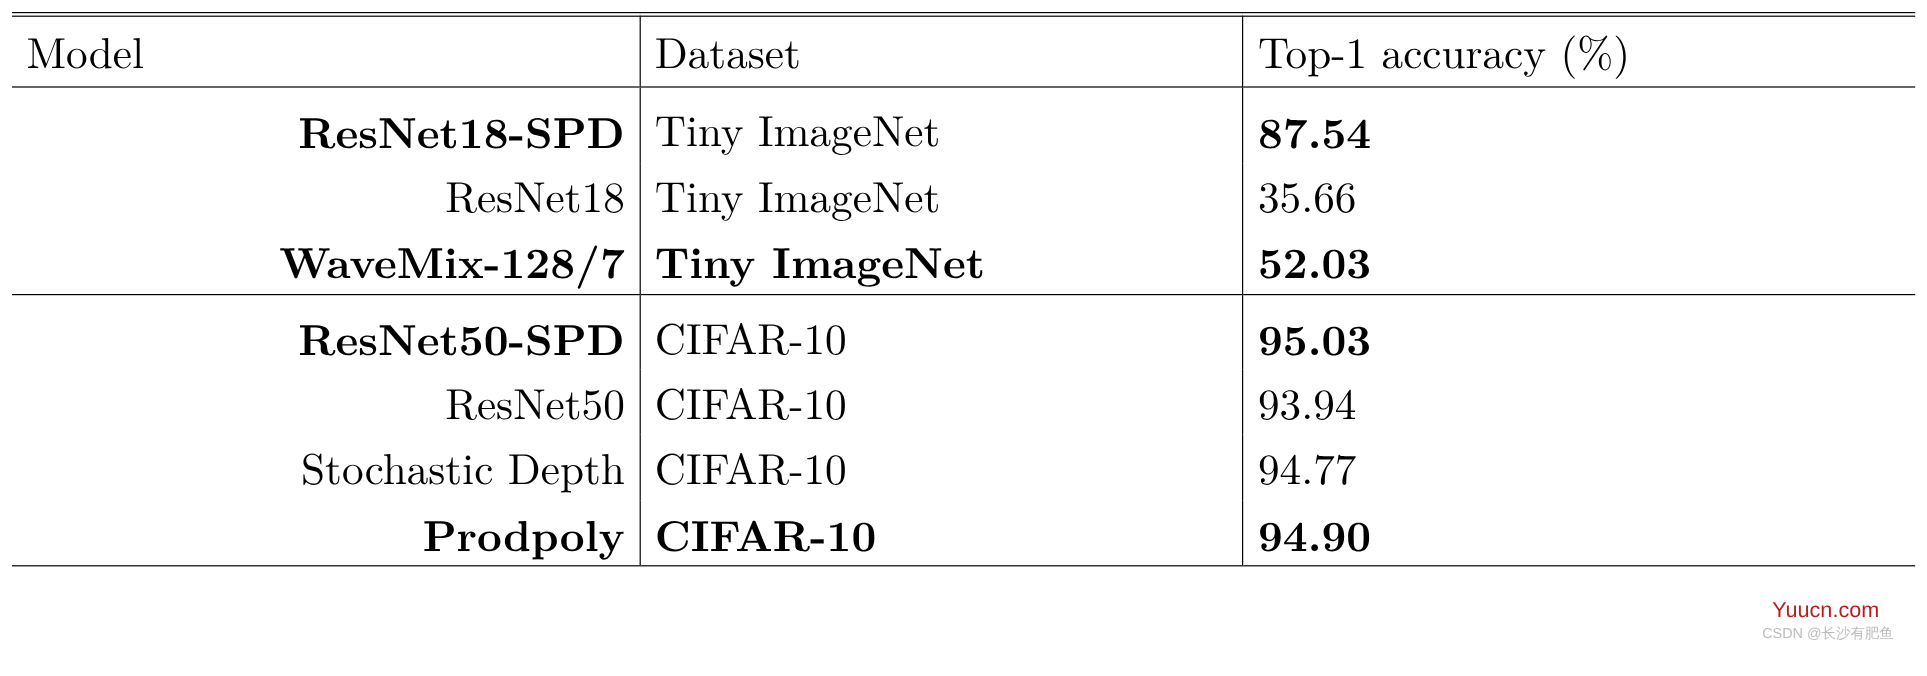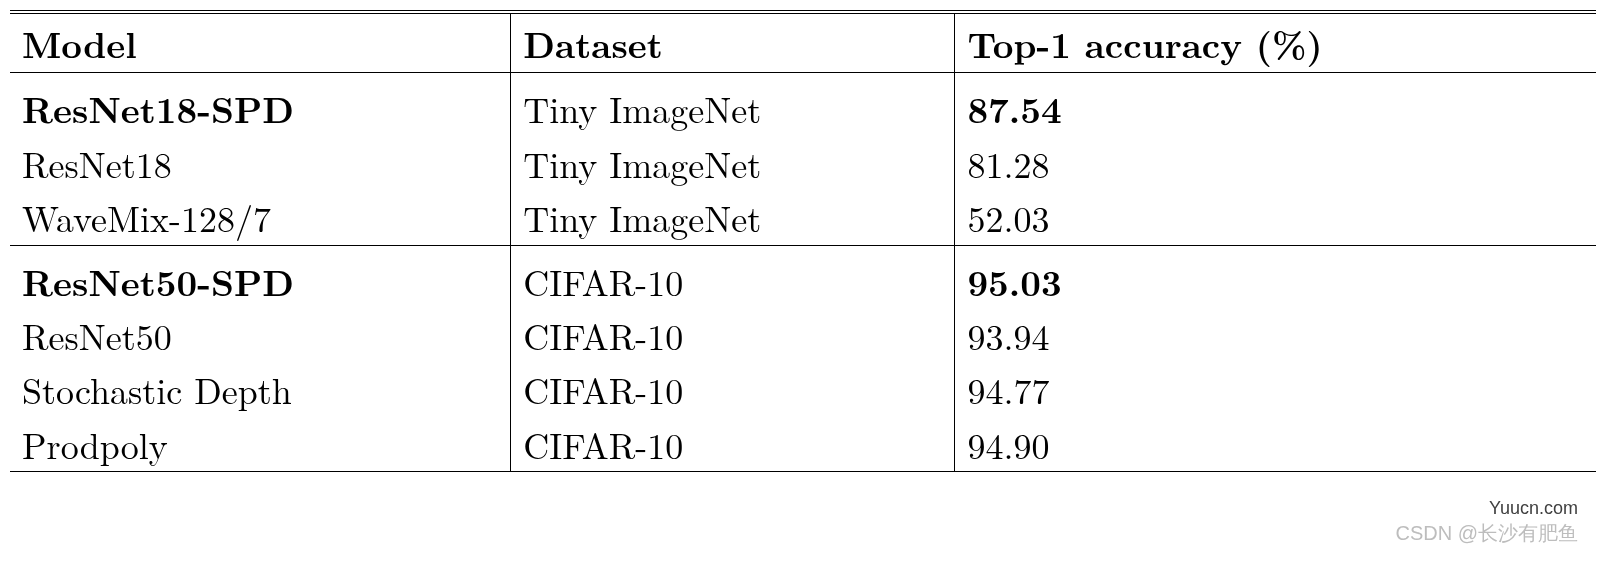--- a/index.html
+++ b/index.html
@@ -15,47 +15,48 @@
       border-collapse: collapse;
       width: 100%;
       font-size: 36px;
       line-height: 1.4;
     }
     thead tr {
       border-top: 4px double #000;
       border-bottom: 1.5px solid #000;
     }
     th {
-      font-weight: bold;
+      font-weight: normal;
       padding: 4px 12px;
       text-align: left;
     }
     th.center, td.center { text-align: left; }
     td {
       padding: 2px 12px;
       vertical-align: top;
+      text-align: right;
     }
     td.vline-left, th.vline-left { border-left: 1.5px solid #000; }
-    tr.sep td { border-bottom: 1.5px solid #000; }
-    tbody.last tr:last-child td { border-bottom: 1.5px solid #000; }
+    tr.sep td { border-bottom: 1.5px solid #000; font-weight: bold; }
+    tbody.last tr:last-child td { border-bottom: 1.5px solid #000; font-weight: bold; }
     .bold { font-weight: bold; }
     .watermark1 {
       position: absolute;
-      right: 28px;
+      right: 40px;
       top: 498px;
-      color: #404040;
+      color: #b91c1c;
       font-size: 18px;
       font-family: Arial, sans-serif;
     }
     .watermark2 {
       position: absolute;
       right: 28px;
       top: 520px;
       color: #bdbdbd;
-      font-size: 20px;
+      font-size: 12px;
       font-family: Arial, sans-serif;
     }
     tbody.group1 tr:first-child td { padding-top: 10px; }
     tbody.group2 tr:first-child td { padding-top: 10px; }
   </style>
 </head>
 <body>
 
 <table>
   <thead>
@@ -67,21 +68,21 @@
   </thead>
   <tbody class="group1">
     <tr>
       <td class="bold">ResNet18-SPD</td>
       <td class="center vline-left">Tiny ImageNet</td>
       <td class="center vline-left bold">87.54</td>
     </tr>
     <tr>
       <td>ResNet18</td>
       <td class="center vline-left">Tiny ImageNet</td>
-      <td class="center vline-left">81.28</td>
+      <td class="center vline-left">35.66</td>
     </tr>
     <tr class="sep">
       <td>WaveMix-128/7</td>
       <td class="center vline-left">Tiny ImageNet</td>
       <td class="center vline-left">52.03</td>
     </tr>
   </tbody>
   <tbody class="group2 last">
     <tr>
       <td class="bold">ResNet50-SPD</td>

